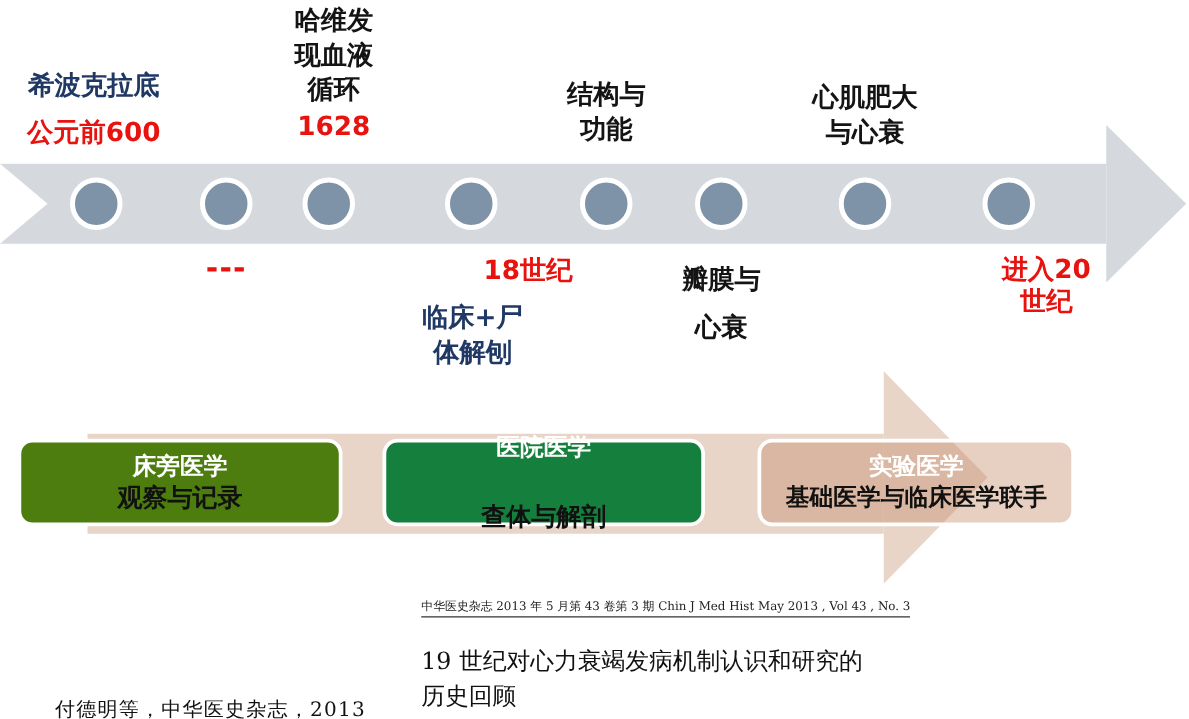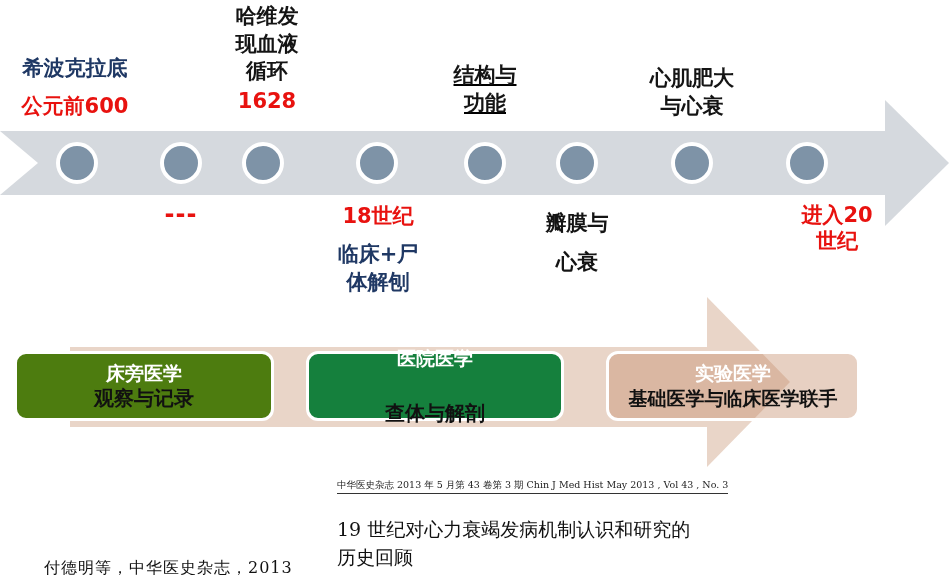--- a/index.html
+++ b/index.html
@@ -18,24 +18,24 @@
        background:#7e93a7;border:4px solid #ffffff;box-sizing:content-box;}
 
   
   .event{position:absolute;width:160px;text-align:center;font-weight:bold;font-size:21px;}
   .event .line{display:block;white-space:pre-line;line-height:1.35;}
   .t-navy{color:#1f3864;}
   .t-red{color:#e8120f;}
   .t-black{color:#141414;}
   #e1{left:-5px;top:54px;}   #e1 .ev-title{margin-bottom:10px;}
   #e2{left:187px;top:3px;text-align:center;}   #e2 .line{line-height:1.32;} #e2 .ev-date{margin-top:2px;}
-  #e3{left:405px;top:61px;text-decoration:underline;}
+  #e3{left:405px;top:61px;}
   #e4{left:612px;top:64px;}
   #e5{left:101px;top:198px;font-size:24px;letter-spacing:1px;}
-  #e6{left:298px;top:203px;} #e6 .ev-date{margin-bottom:11px;} #e6 .line{line-height:1.3;}
+  #e6{left:298px;top:203px;} #e6 .ev-date{margin-bottom:11px;text-align:right;} #e6 .line{line-height:1.3;}
   #e7{left:497px;top:204px;} #e7 .line{line-height:1.85;text-align:center;}
   #e8{left:757px;top:202px;} #e8 .line{line-height:1.25;}
 
   
   .era-band{position:absolute;left:70px;top:347px;width:637px;height:80px;background:#e9d5c8;}
   .era-head{position:absolute;left:707px;top:297px;width:0;height:0;
             border-top:85px solid transparent;border-bottom:85px solid transparent;
             border-left:83px solid #e9d5c8;}
   .era-box{position:absolute;top:351px;height:64px;border:3px solid #ffffff;border-radius:12px;
            display:flex;flex-direction:column;justify-content:center;align-items:center;

